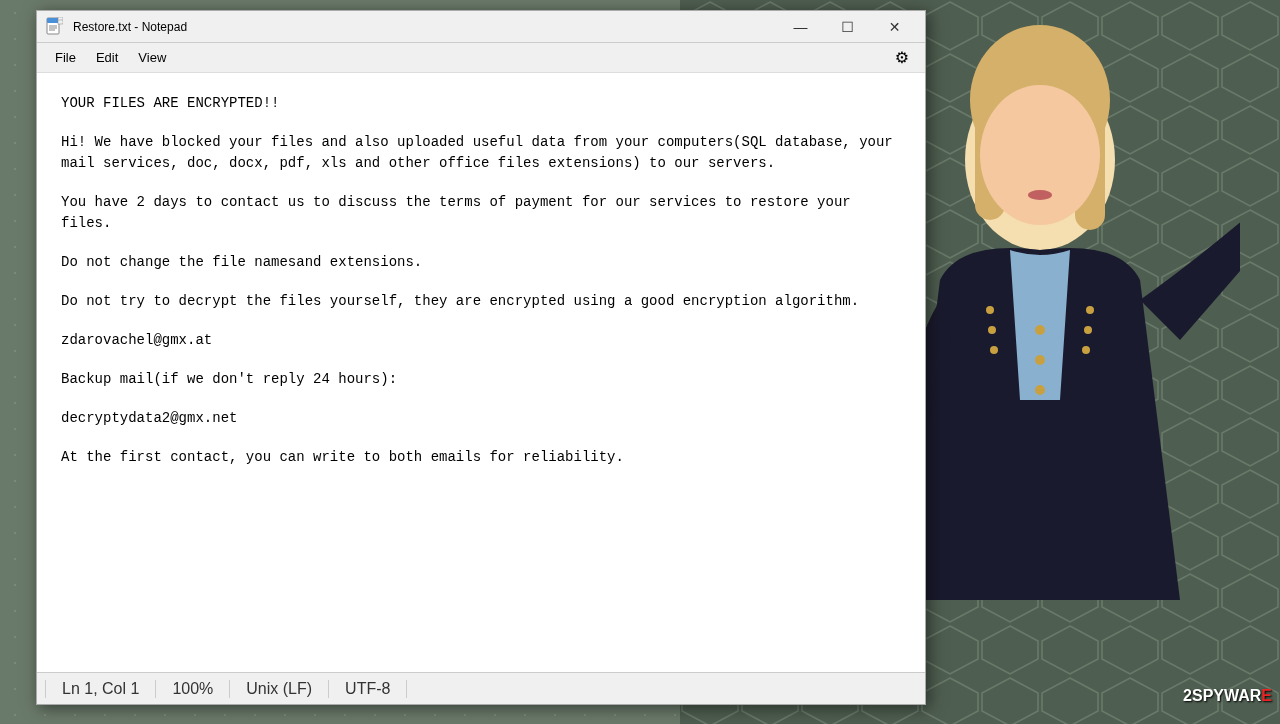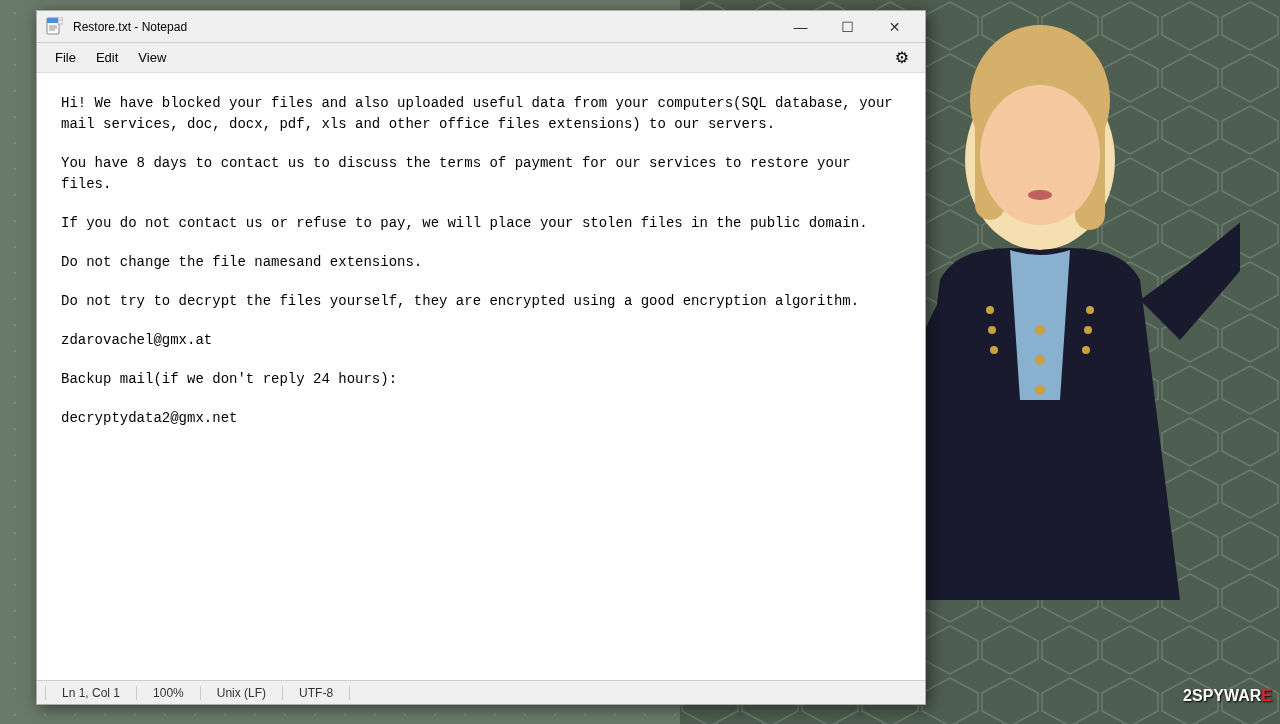--- a/index.html
+++ b/index.html
@@ -115,27 +115,27 @@
       line-height: 1.5;
       color: #000;
     }
 
     .content-area p {
       margin-bottom: 18px;
     }
 
     
     .status-bar {
-      height: 24px;
+      height: 32px;
       background: #f0f0f0;
       border-top: 1px solid #ccc;
       display: flex;
       align-items: center;
       padding: 0 8px;
-      font-size: 12px;
+      font-size: 16px;
       color: #333;
       flex-shrink: 0;
     }
 
     .status-section {
       padding: 0 16px;
       border-right: 1px solid #ccc;
     }
 
     .status-section:first-child {
@@ -255,28 +255,29 @@
   </div>
 
   <div class="menu-bar">
     <span class="menu-item">File</span>
     <span class="menu-item">Edit</span>
     <span class="menu-item">View</span>
     <span class="menu-settings">⚙</span>
   </div>
 
   <div class="content-area">
+    <p>YOUR FILES ARE ENCRYPTED!!</p>
     <p>Hi! We have blocked your files and also uploaded useful data from your computers(SQL database, your mail services, doc, docx, pdf, xls and other office files extensions) to our servers.</p>
-    <p>You have 8 days to contact us to discuss the terms of payment for our services to restore your files.</p>
-    <p>If you do not contact us or refuse to pay, we will place your stolen files in the public domain.</p>
+    <p>You have 2 days to contact us to discuss the terms of payment for our services to restore your files.</p>
     <p>Do not change the file namesand extensions.</p>
     <p>Do not try to decrypt the files yourself, they are encrypted using a good encryption algorithm.</p>
     <p>zdarovachel@gmx.at</p>
     <p>Backup mail(if we don't reply 24 hours):</p>
     <p>decryptydata2@gmx.net</p>
+    <p>At the first contact, you can write to both emails for reliability.</p>
   </div>
 
   <div class="status-bar">
     <span class="status-section">Ln 1, Col 1</span>
     <span class="status-section">100%</span>
     <span class="status-section">Unix (LF)</span>
     <span class="status-section">UTF-8</span>
   </div>
 </div>
 

